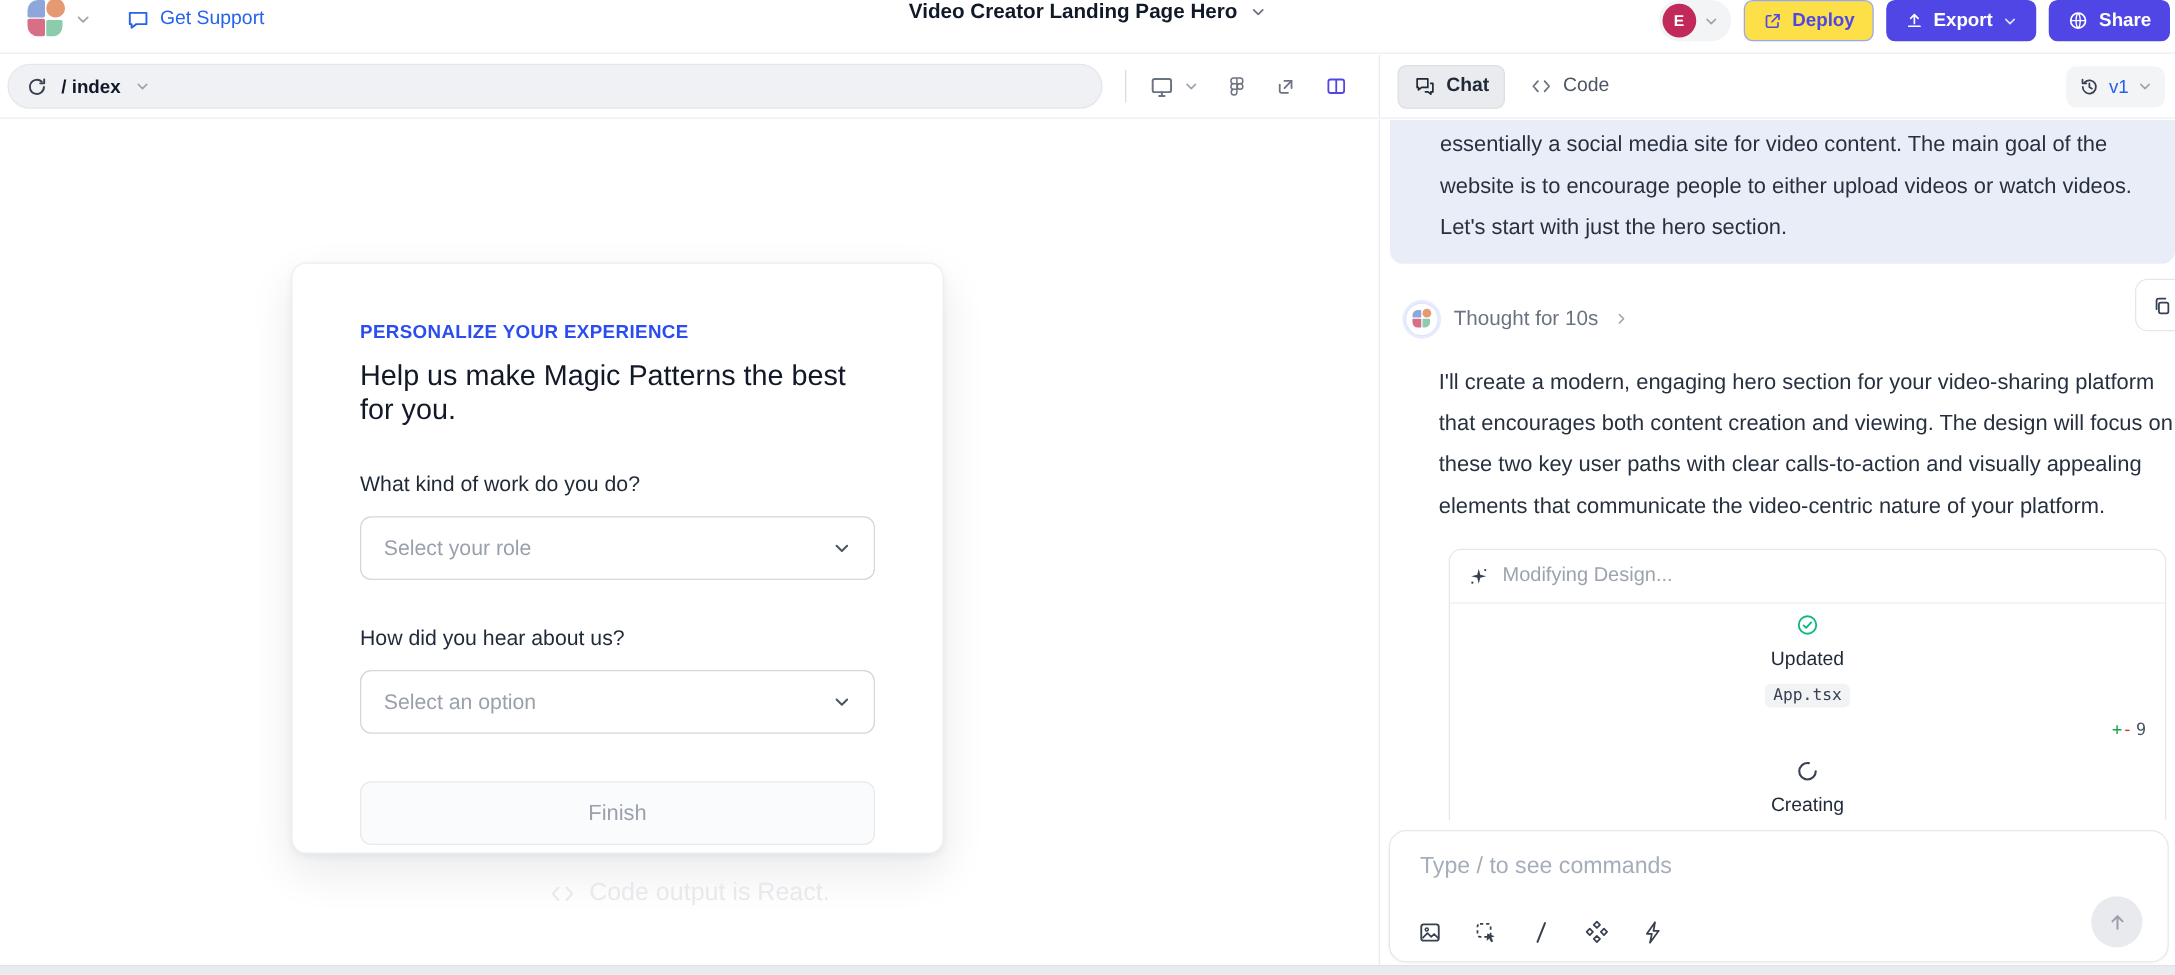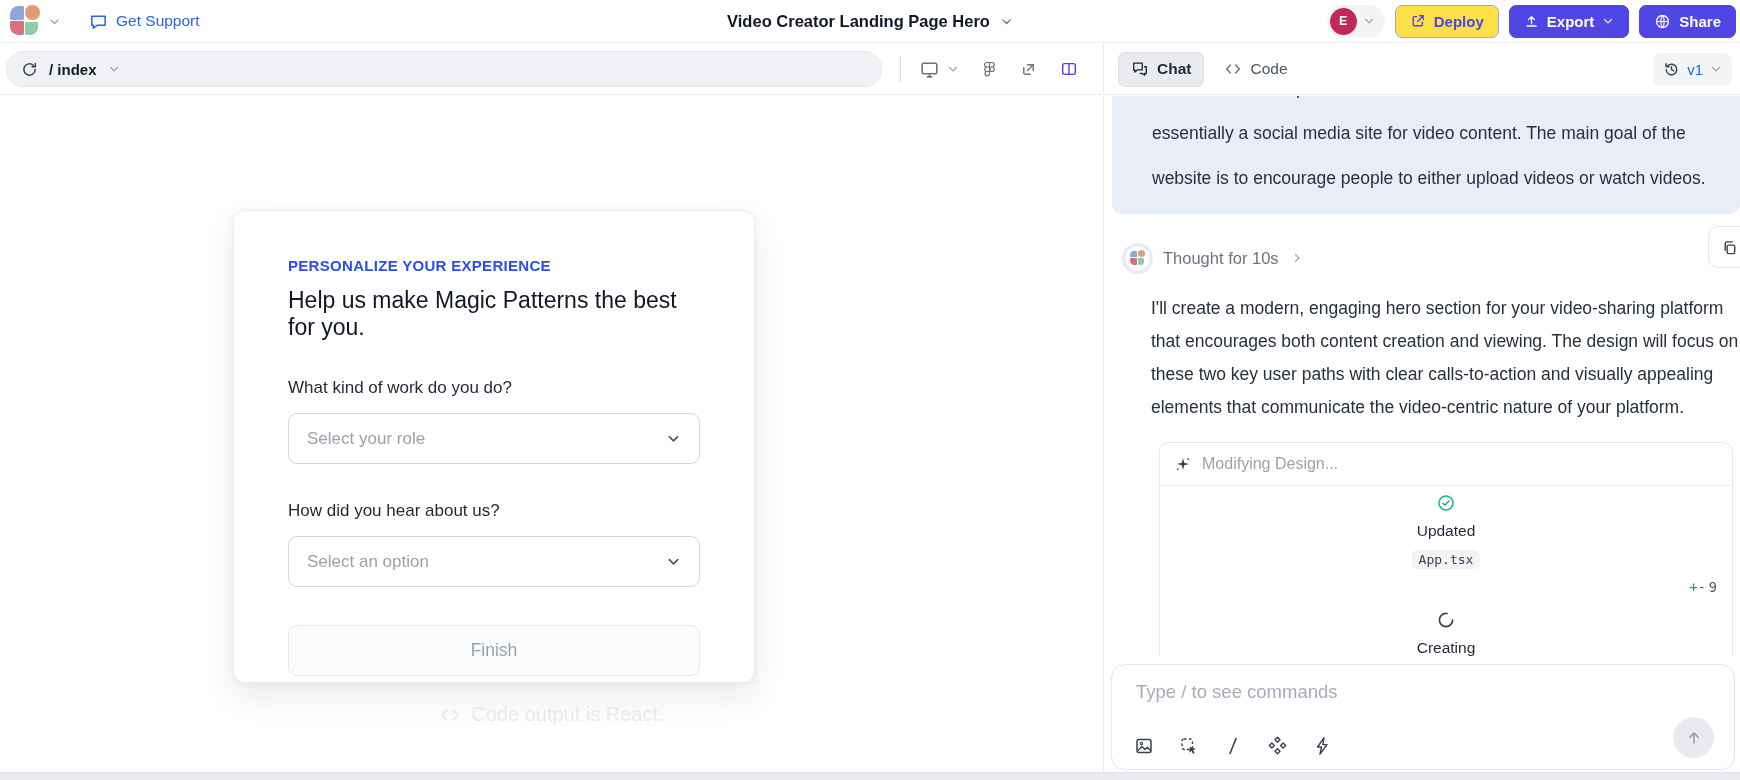--- a/index.html
+++ b/index.html
@@ -1,22 +1,22 @@
 <!DOCTYPE html>
 <html><head>
 <meta charset="utf-8">
 <style>
   * { margin:0; padding:0; box-sizing:border-box; }
   html,body { background:#fff; }
   body { font-family:"Liberation Sans", sans-serif; color:#1f2937; }
   .app { position:relative; width:1740px; height:780px; overflow:hidden; background:#fff; }
 
   
-  .topbar { position:absolute; left:0; top:0; right:0; height:43px; display:flex; align-items:center;
-            padding:0 4px 0 10px; border-bottom:1px solid #ebedef; background:#fff; z-index:5; }
+  .topbar { position:absolute; left:0; top:0; right:0; height:43px; display:flex; align-items:flex-start;
+            padding:0 4px 0 22px; border-bottom:1px solid #ebedef; background:#fff; z-index:5; }
   .topbar-left { display:flex; align-items:center; gap:8px; }
   .logo { position:relative; width:30px; height:30px; }
   .logo i { position:absolute; display:block; }
   .logo .q-tl { left:0; top:0; width:46%; height:46%; background:#8da7db; border-radius:60% 10% 10% 10%; }
   .logo .q-tr { left:51%; top:-2%; width:48%; height:48%; background:#e69a71; border-radius:50%; }
   .logo .q-bl { left:0; top:51%; width:46%; height:46%; background:#d76f87; border-radius:10% 10% 10% 60%; }
   .logo .q-br { left:51%; top:53%; width:43%; height:43%; background:#8accab; border-radius:10% 10% 60% 10%; }
   .chev { color:#9ca3af; display:inline-flex; }
   .get-support { display:flex; align-items:center; gap:8px; margin-left:20px; color:#2563eb; font-size:15.5px; cursor:pointer; }
   .topbar-center { position:absolute; left:50%; transform:translateX(-50%); display:flex; align-items:center; gap:10px; }
@@ -68,21 +68,21 @@
   .finish-btn { margin-top:38px; height:51px; background:#fafbfc; border:1px solid #e7e9ec; border-radius:9px;
                 display:flex; align-items:center; justify-content:center; font-size:17.5px; color:#9aa1ad; cursor:pointer; }
   .footnote { position:absolute; left:0; right:0; top:607px; display:flex; align-items:center; justify-content:center;
               gap:10px; color:#e7e9ed; font-size:20px; }
 
   
   .chat-panel { flex:1; position:relative; background:#fff; overflow:hidden; }
   .messages { position:absolute; left:0; top:0; right:0; height:560px; overflow:hidden; }
   .user-bubble { margin:-22px 0 0 8px; background:#e9edf8; border-radius:0 0 10px 10px;
                  padding:8px 20px 13px 40px; overflow:hidden; }
-  .user-bubble .txt { width:566px; font-size:17.5px; line-height:45px; color:#27303f; }
+  .user-bubble .txt { width:566px; font-size:17.5px; line-height:33px; color:#27303f; }
   .clip-line { margin-top:-16px; white-space:nowrap; overflow:hidden; }
   .thought-row { position:relative; margin:30px 0 0 20px; display:flex; align-items:center; gap:12px; height:28px; }
   .mp-avatar { width:27px; height:27px; border-radius:50%; background:#fff; border:1px solid #dfe6f3;
                box-shadow:0 0 0 2px rgba(160,180,250,.25); display:flex; align-items:center; justify-content:center; }
   .mp-avatar .logo { width:15px; height:15px; }
   .thought-label { font-size:16.5px; color:#6b7280; }
   .copy-btn { position:absolute; right:-10px; top:-18px; width:42px; height:42px; background:#fff;
               border:1px solid #e5e7eb; border-radius:10px; display:flex; align-items:center; justify-content:center;
               color:#374151; cursor:pointer; }
   .ai-text { margin:20px 0 0 47px; width:590px; font-size:17.5px; line-height:33px; color:#27303f; }
@@ -315,20 +315,21 @@
         <span>Code output is React.</span>
       </div>
     </section>
 
     <aside class="chat-panel">
       <div class="messages">
 
         <div class="user-bubble">
           <div class="txt clip-line">that lets creators upload and share their videos. It's</div>
           <div class="txt">essentially a social media site for video content. The main goal of the website is to encourage people to either upload videos or watch videos.</div>
+          <div class="txt">Let's start with just the hero section.</div>
         </div>
 
         <div class="thought-row">
           <span class="mp-avatar">
             <span class="logo">
                 <i class="q-tl"></i>
                 <i class="q-tr"></i>
                 <i class="q-bl"></i>
                 <i class="q-br"></i>
               </span>

